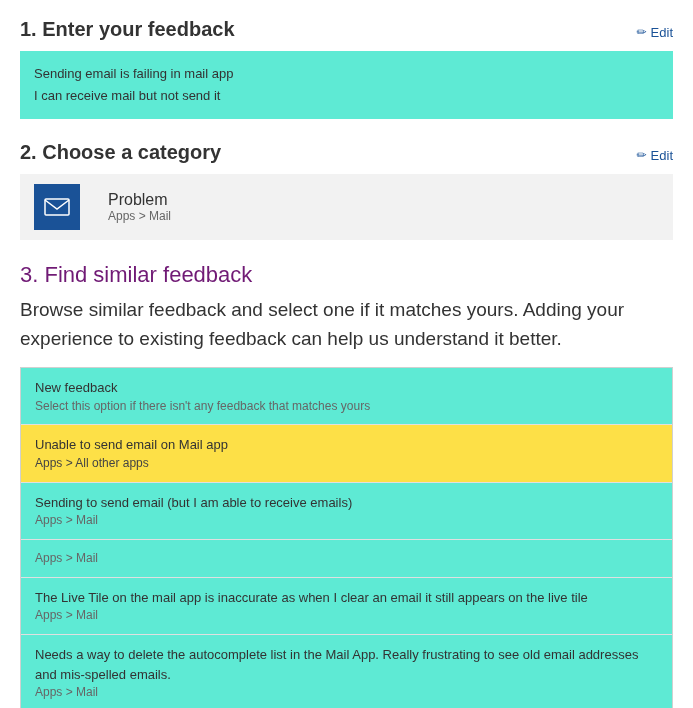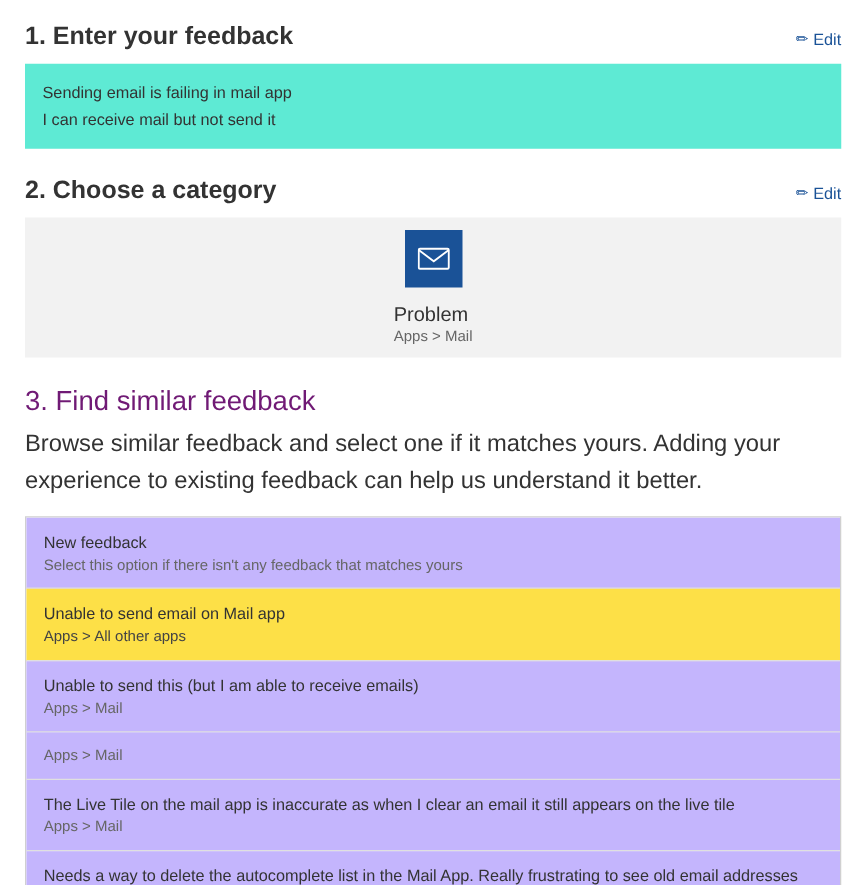--- a/index.html
+++ b/index.html
@@ -44,23 +44,22 @@
     .feedback-line {
       font-size: 13px;
       color: #333;
       line-height: 1.7;
     }
     .category-box {
       background: #f2f2f2;
       padding: 10px 14px;
       display: flex;
       align-items: center;
-      gap: 14px;
+      gap: 28px;
       margin-bottom: 22px;
-      flex-direction: column;
     }
     .category-icon {
       width: 46px;
       height: 46px;
       background: #1a5297;
       display: flex;
       align-items: center;
       justify-content: center;
       flex-shrink: 0;
     }
@@ -91,21 +90,21 @@
       margin-bottom: 14px;
     }
     .feedback-list {
       border: 1px solid #d0d0d0;
       overflow: hidden;
     }
     .feedback-item {
       padding: 10px 14px;
       border-bottom: 1px solid #e0e0e0;
       cursor: pointer;
-      background: #c4b5fd;
+      background: #5eead4;
     }
     .feedback-item:last-child {
       border-bottom: none;
     }
     .feedback-item.selected {
       background: #fde047;
     }
     .feedback-item-title {
       font-size: 13px;
       color: #333;
@@ -167,21 +166,21 @@
   <div class="feedback-list" id="feedback-list">
   <div class="feedback-item">
         <div class="feedback-item-title">New feedback</div>
         <div class="feedback-item-subtitle">Select this option if there isn't any feedback that matches yours</div>
       </div>
       <div class="feedback-item selected">
         <div class="feedback-item-title">Unable to send email on Mail app</div>
         <div class="feedback-item-subtitle">Apps &gt; All other apps</div>
       </div>
       <div class="feedback-item">
-        <div class="feedback-item-title">Unable to send this (but I am able to receive emails)</div>
+        <div class="feedback-item-title">Sending to send email (but I am able to receive emails)</div>
         <div class="feedback-item-subtitle">Apps &gt; Mail</div>
       </div>
       <div class="feedback-item">
         <div class="feedback-item-subtitle">Apps &gt; Mail</div>
       </div>
       <div class="feedback-item">
         <div class="feedback-item-title">The Live Tile on the mail app is inaccurate as when I clear an email it still appears on the live tile</div>
         <div class="feedback-item-subtitle">Apps &gt; Mail</div>
       </div>
       <div class="feedback-item">

